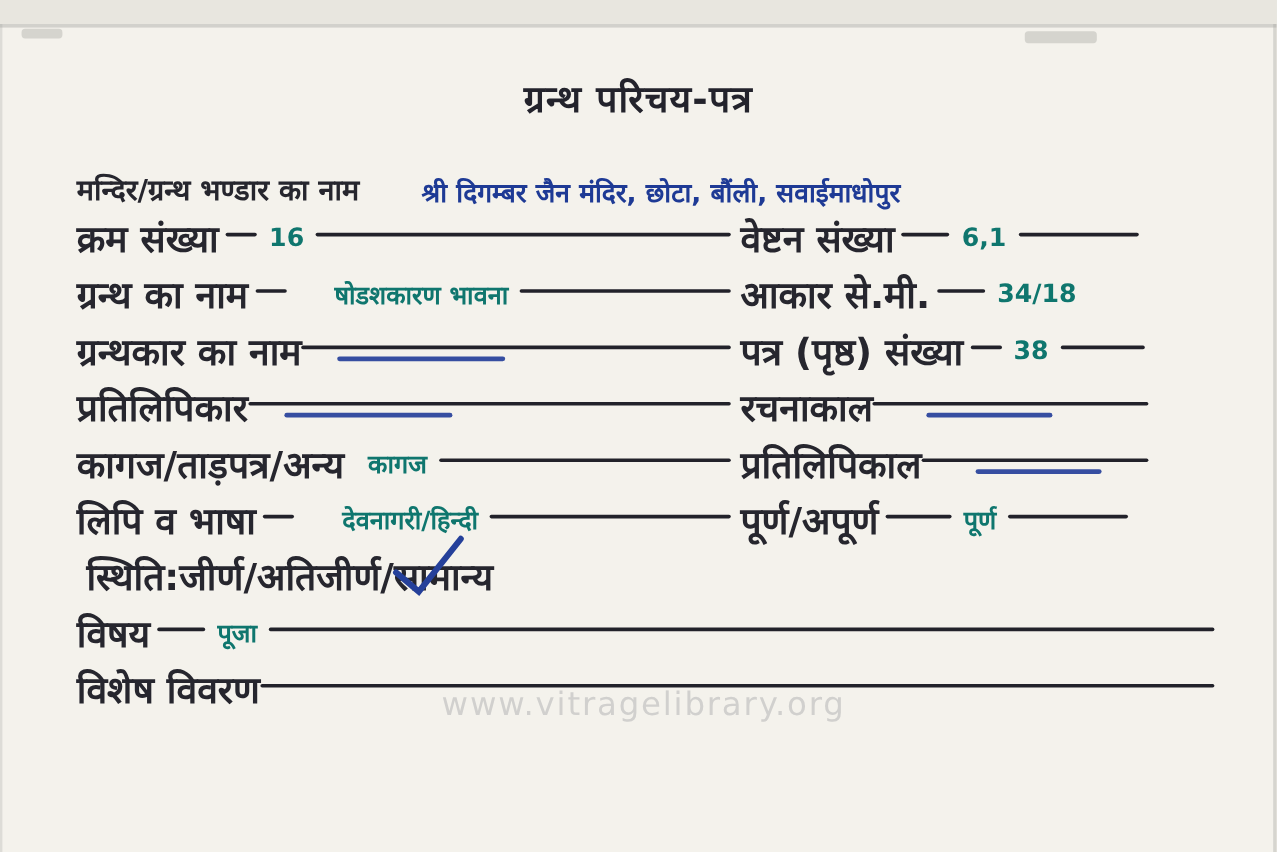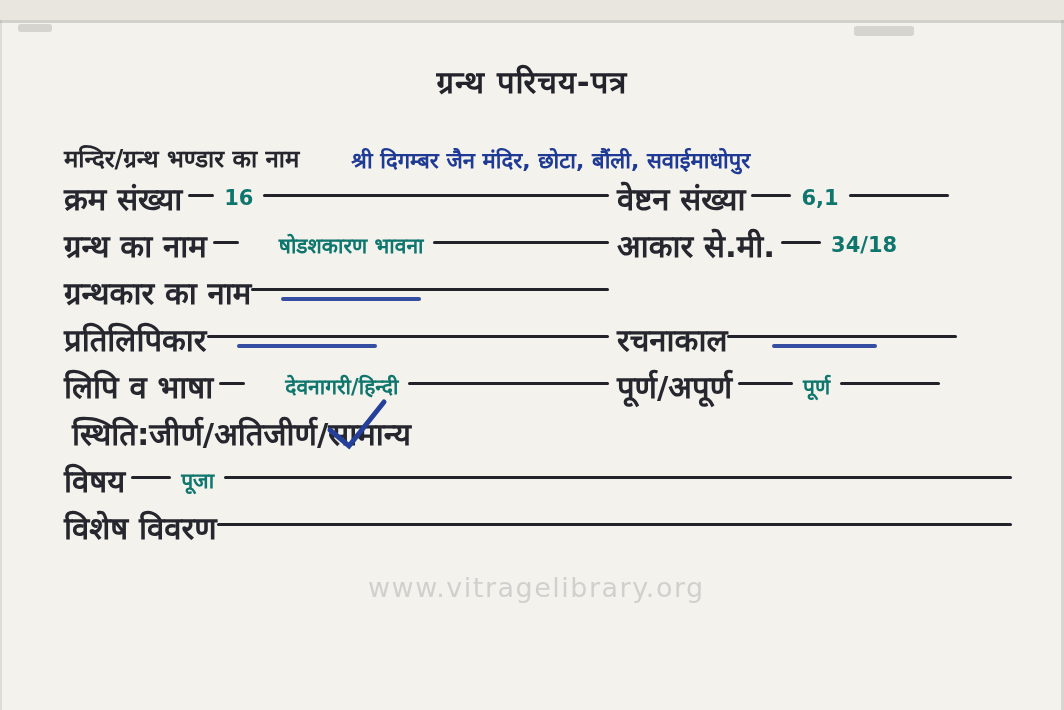--- a/index.html
+++ b/index.html
@@ -113,38 +113,58 @@
       </div>
     </div>
 
     <div class="frow">
       <div class="cell-l">
         <span class="label">ग्रन्थकार का नाम</span>
         <span class="line flex">
           <span class="pen-dash"></span>
         </span>
       </div>
+      <div class="cell-r">
+        <span class="label">पत्र (पृष्ठ) संख्या</span>
+        <span class="line w26"></span>
+        <span class="value">38</span>
+        <span class="line w70 mr55"></span>
+      </div>
     </div>
 
 
     <div class="frow">
       <div class="cell-l">
         <span class="label">प्रतिलिपिकार</span>
         <span class="line flex">
           <span class="pen-dash"></span>
         </span>
       </div>
       <div class="cell-r">
         <span class="label">रचनाकाल</span>
         <span class="line flex mr55">
           <span class="pen-dash short"></span>
         </span>
       </div>
     </div>
 
+    <div class="frow">
+      <div class="cell-l">
+        <span class="label">कागज/ताड़पत्र/अन्य</span>
+        <span class="gap10"></span>
+        <span class="value">कागज</span>
+        <span class="line flex"></span>
+      </div>
+      <div class="cell-r">
+        <span class="label">प्रतिलिपिकाल</span>
+        <span class="line flex mr55">
+          <span class="pen-dash short"></span>
+        </span>
+      </div>
+    </div>
 
     <div class="frow">
       <div class="cell-l">
         <span class="label">लिपि व भाषा</span>
         <span class="line w26"></span>
         <span class="gap30"></span>
         <span class="value">देवनागरी/हिन्दी</span>
         <span class="line flex"></span>
       </div>
       <div class="cell-r">

